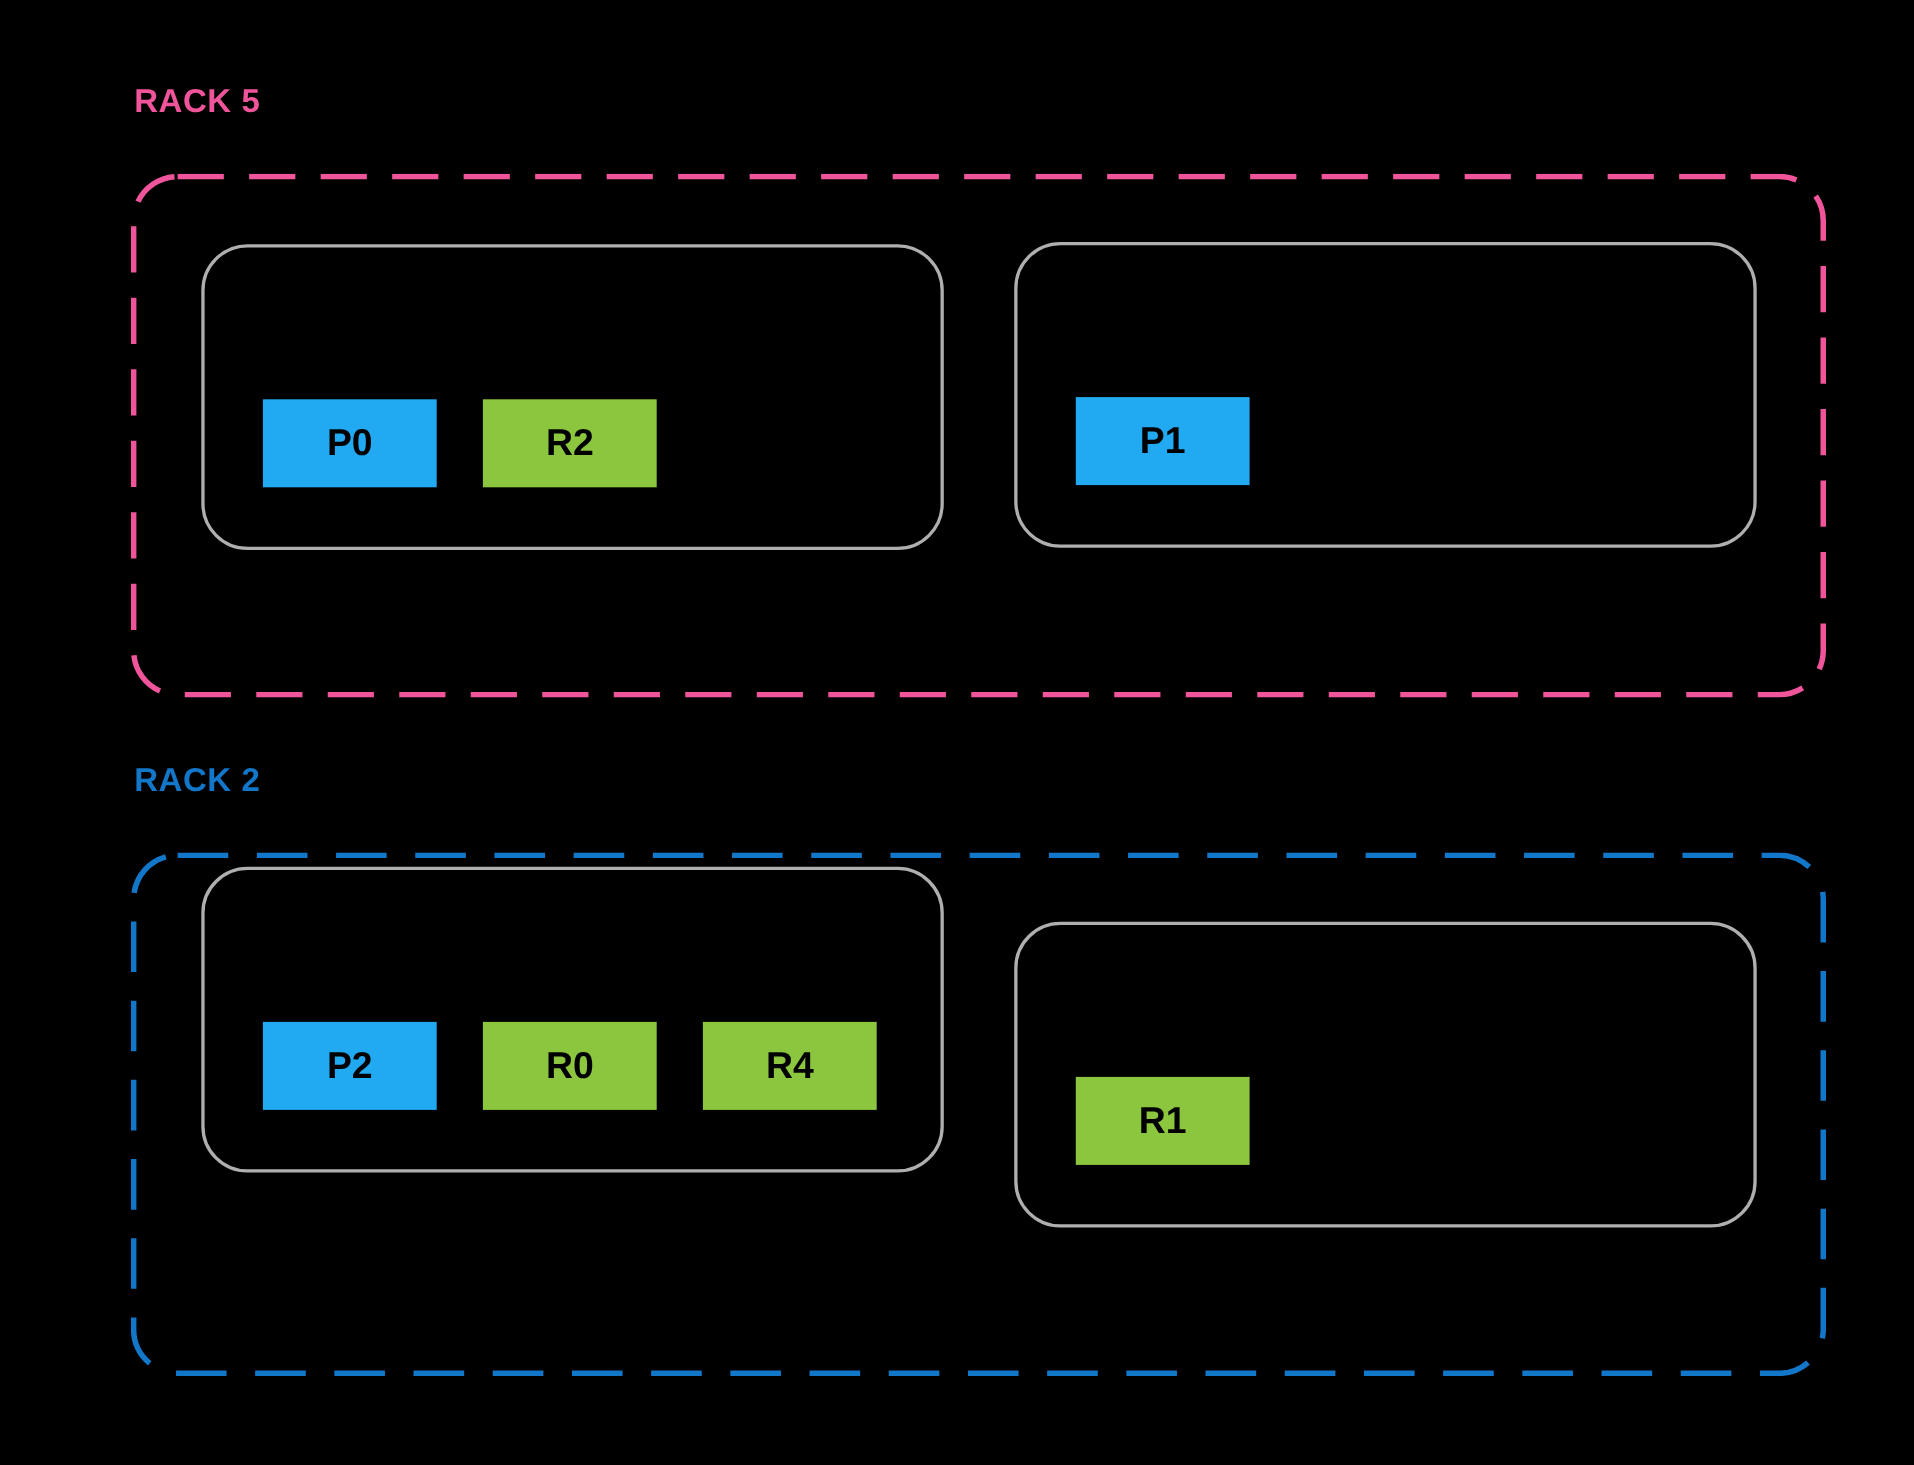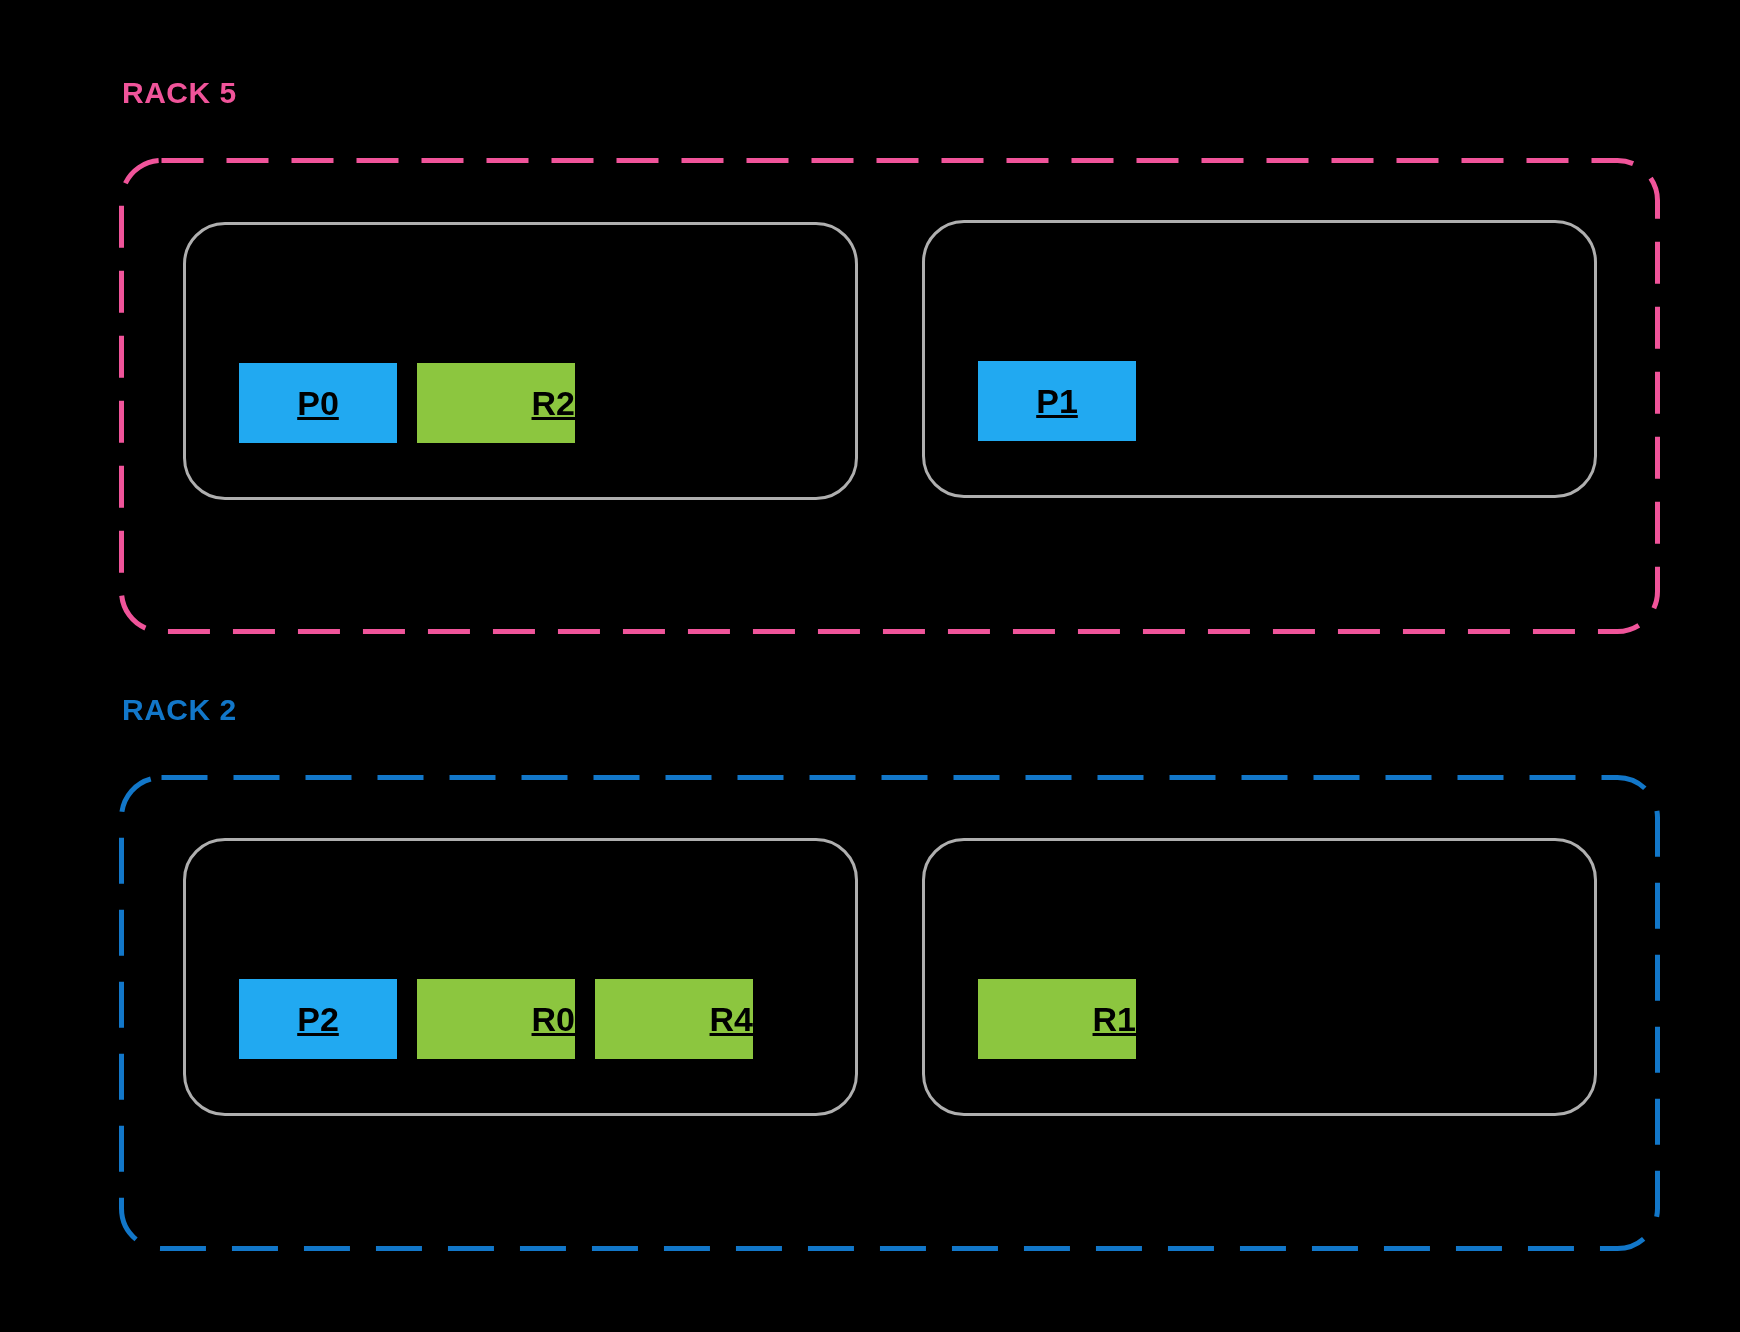--- a/index.html
+++ b/index.html
@@ -47,43 +47,42 @@
     position: absolute;
     width: 675px;
     height: 278px;
     border: 3px solid var(--host-border);
     border-radius: 42px;
     box-sizing: border-box;
     background: transparent;
   }
   .host--r1h1 { left: 183px; top: 222px; }
   .host--r1h2 { left: 922px; top: 220px; }
-  .host--r2h1 { left: 183px; top: 838px; }
+  .host--r2h1 { left: 183px; top: 788px; }
   .host--r2h2 { left: 922px; top: 838px; }
 
   .shard-row {
     position: absolute;
     left: 53px;
     top: 138px;
     display: flex;
-    gap: 20px;
-    text-decoration: underline;
+    gap: 42px;
   }
   .shard {
     width: 158px;
     height: 80px;
     display: flex;
     align-items: center;
     justify-content: center;
     font-size: 34px;
     font-weight: 700;
     color: var(--shard-text);
   }
   .shard--primary { background: var(--primary-shard); }
-  .shard--replica { background: var(--replica-shard); justify-content: flex-end; }
+  .shard--replica { background: var(--replica-shard); }
 </style>
 </head>
 <body>
 
 <div class="canvas">
 
   <h2 class="rack-label rack-label--1">RACK 5</h2>
 
   <svg class="rack-outline rack-outline--1" viewBox="0 0 1541 476" aria-hidden="true">
     <rect x="2.5" y="2.5" width="1536" height="471" rx="40" ry="40"></rect>

